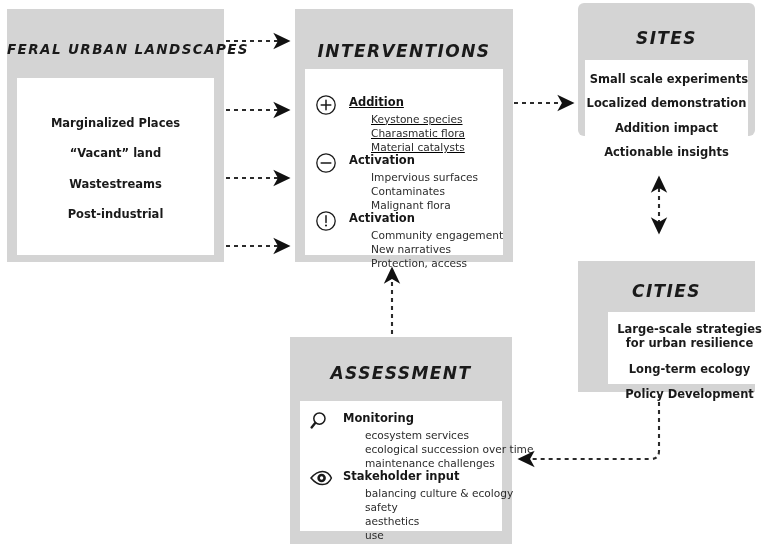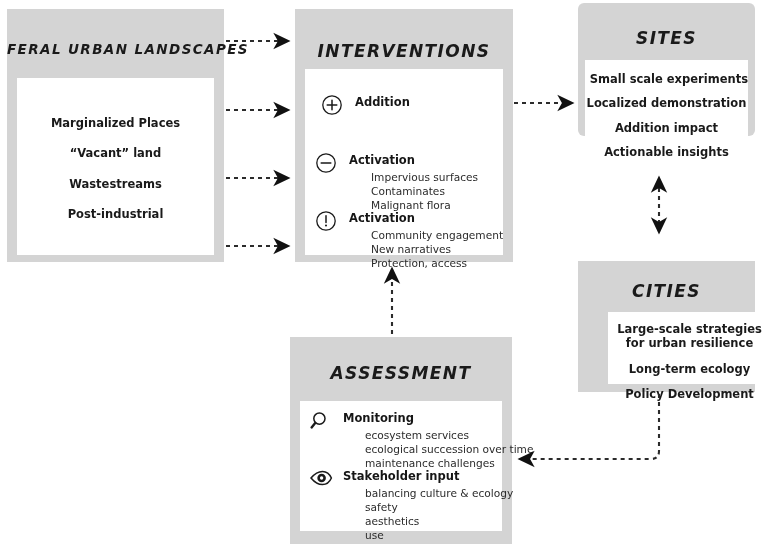--- a/index.html
+++ b/index.html
@@ -93,29 +93,34 @@
         <div class="row">Wastestreams</div>
         <div class="row">Post-industrial</div>
       </div>
     </div>
   </div>
 
   <div class="panel" style="left:295px;top:9px;width:218px;height:253px;">
     <div class="panel-title" style="top:32px;">INTERVENTIONS</div>
     <div class="inner" style="left:10px;top:60px;width:198px;height:186px;">
 
-      <div class="group" style="left:16px;top:27px;width:185px;">
+      <div class="group" style="left:10px;top:27px;width:185px;text-decoration:underline;">
         <span class="glyph">
           <svg viewBox="0 0 22 22" width="22" height="22">
             <circle cx="11" cy="11" r="9.2" fill="none" stroke="#1a1a1a" stroke-width="1.3"></circle>
             <path d="M11 6.2 L11 15.8 M6.2 11 L15.8 11" stroke="#1a1a1a" stroke-width="1.5" stroke-linecap="round"></path>
           </svg>
         </span>
         <div class="gtext">
           <div class="ghead">Addition</div>
+          <ul>
+            <li>Keystone species</li>
+            <li>Charasmatic flora</li>
+            <li>Material catalysts</li>
+          </ul>
         </div>
       </div>
 
       <div class="group" style="left:10px;top:85px;width:185px;">
         <span class="glyph">
           <svg viewBox="0 0 22 22" width="22" height="22">
             <circle cx="11" cy="11" r="9.2" fill="none" stroke="#1a1a1a" stroke-width="1.3"></circle>
             <path d="M6.2 11 L15.8 11" stroke="#1a1a1a" stroke-width="1.5" stroke-linecap="round"></path>
           </svg>
         </span>

